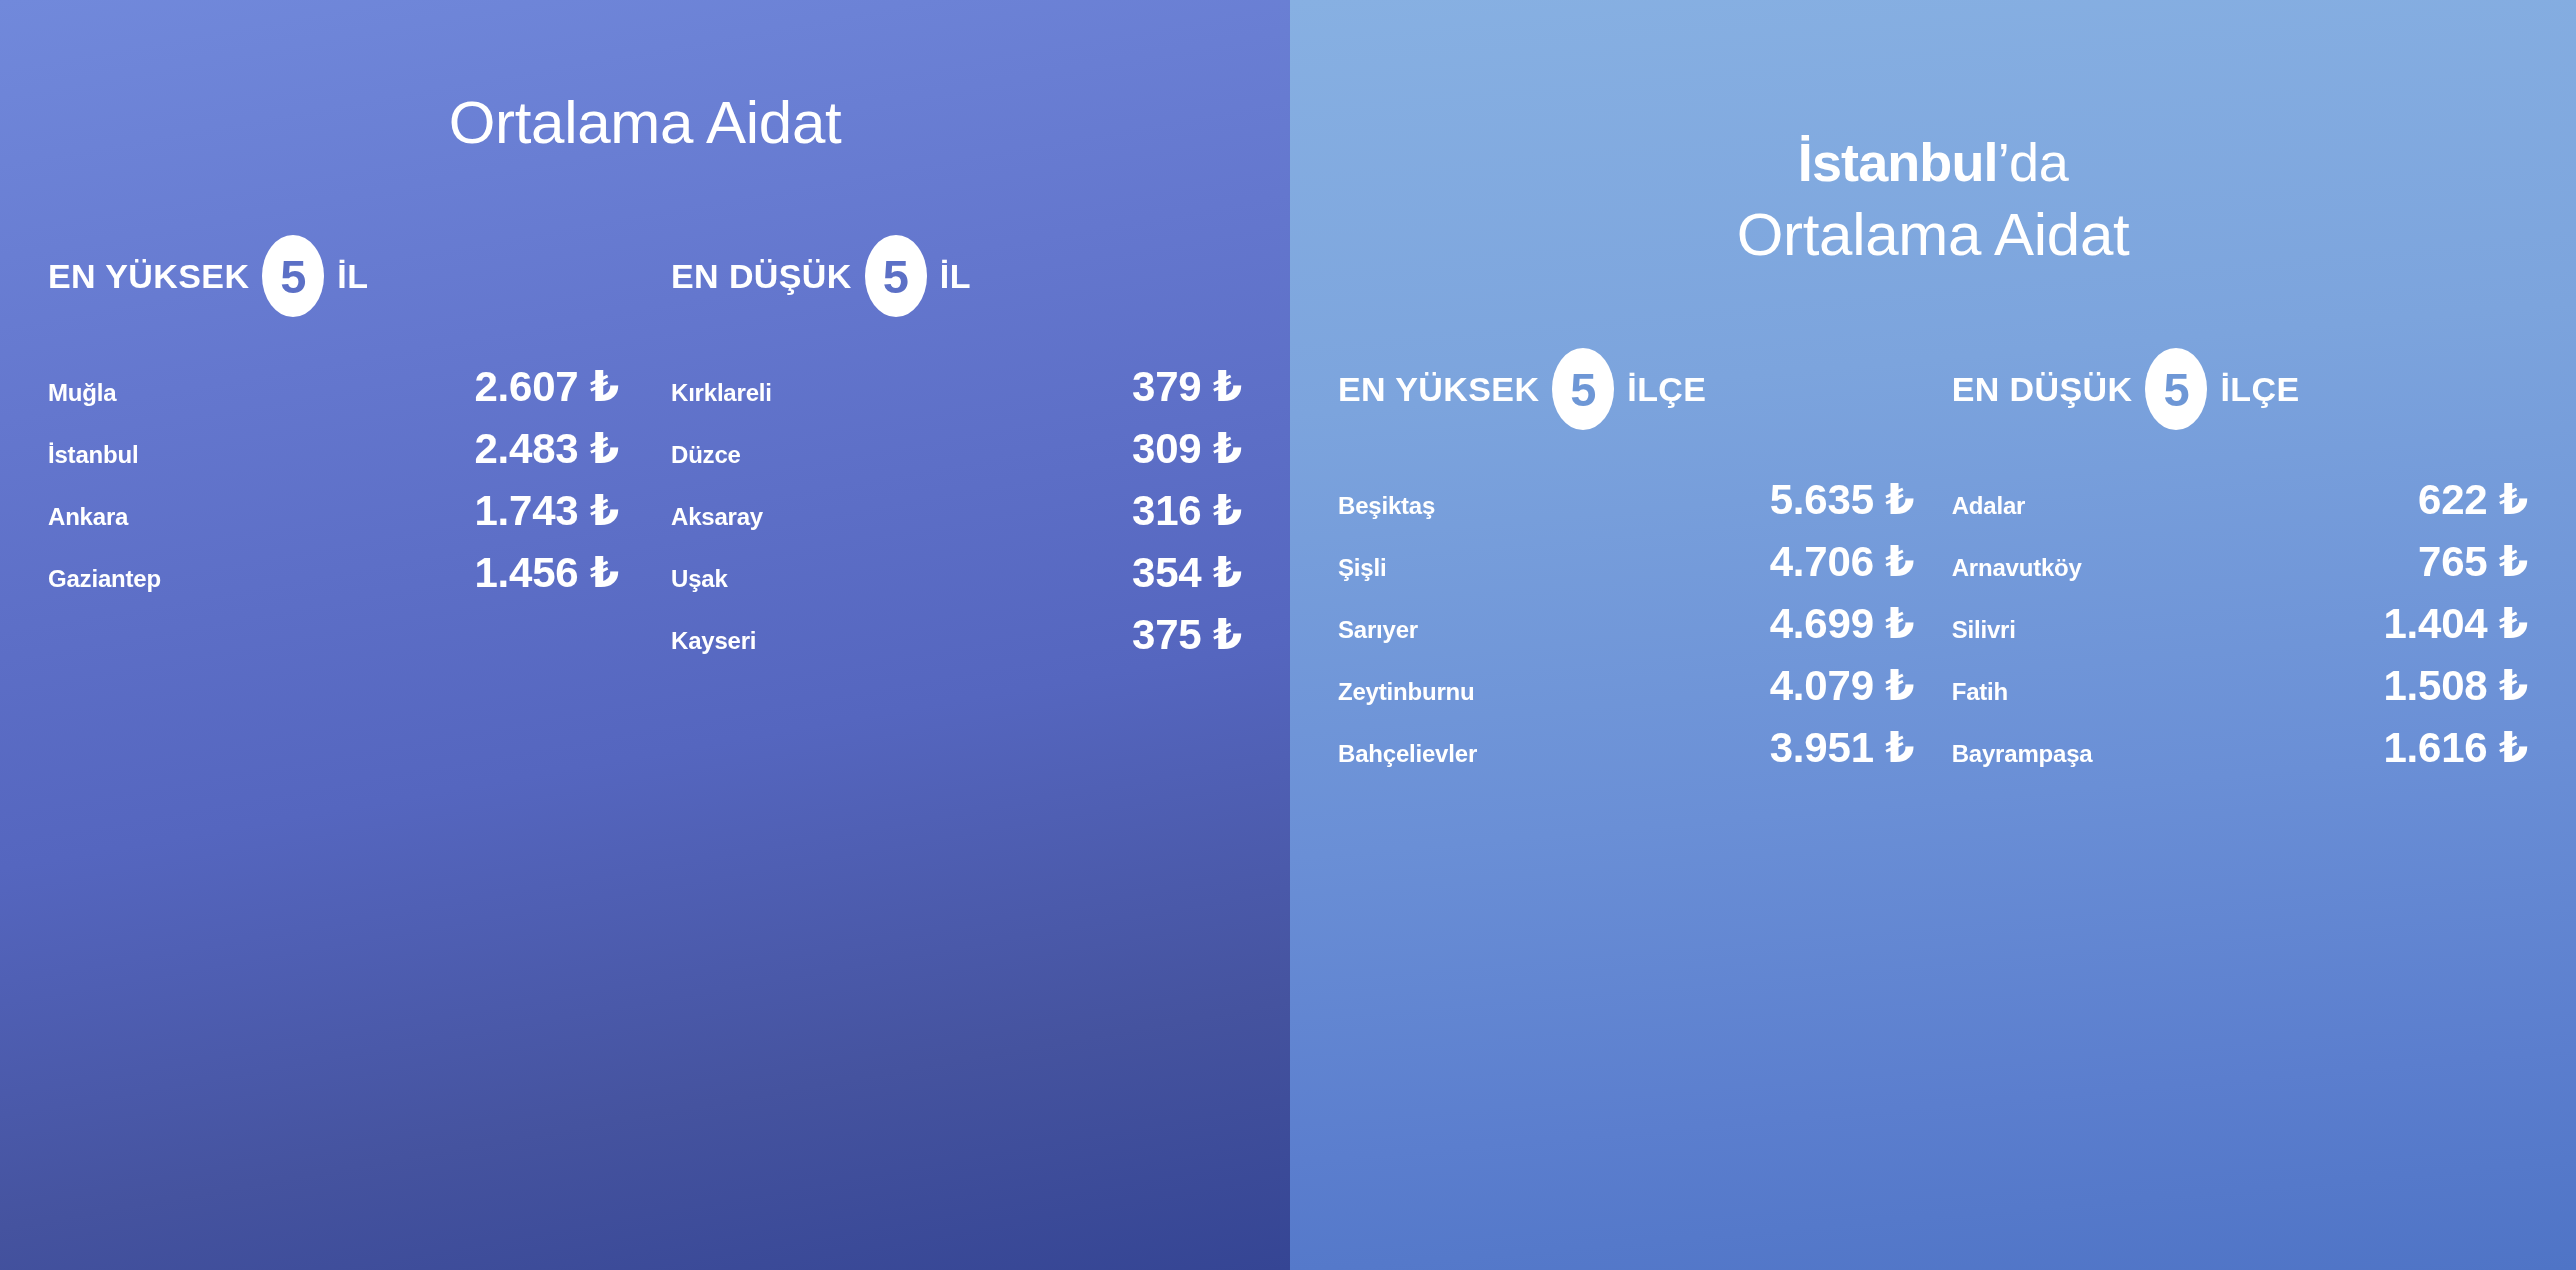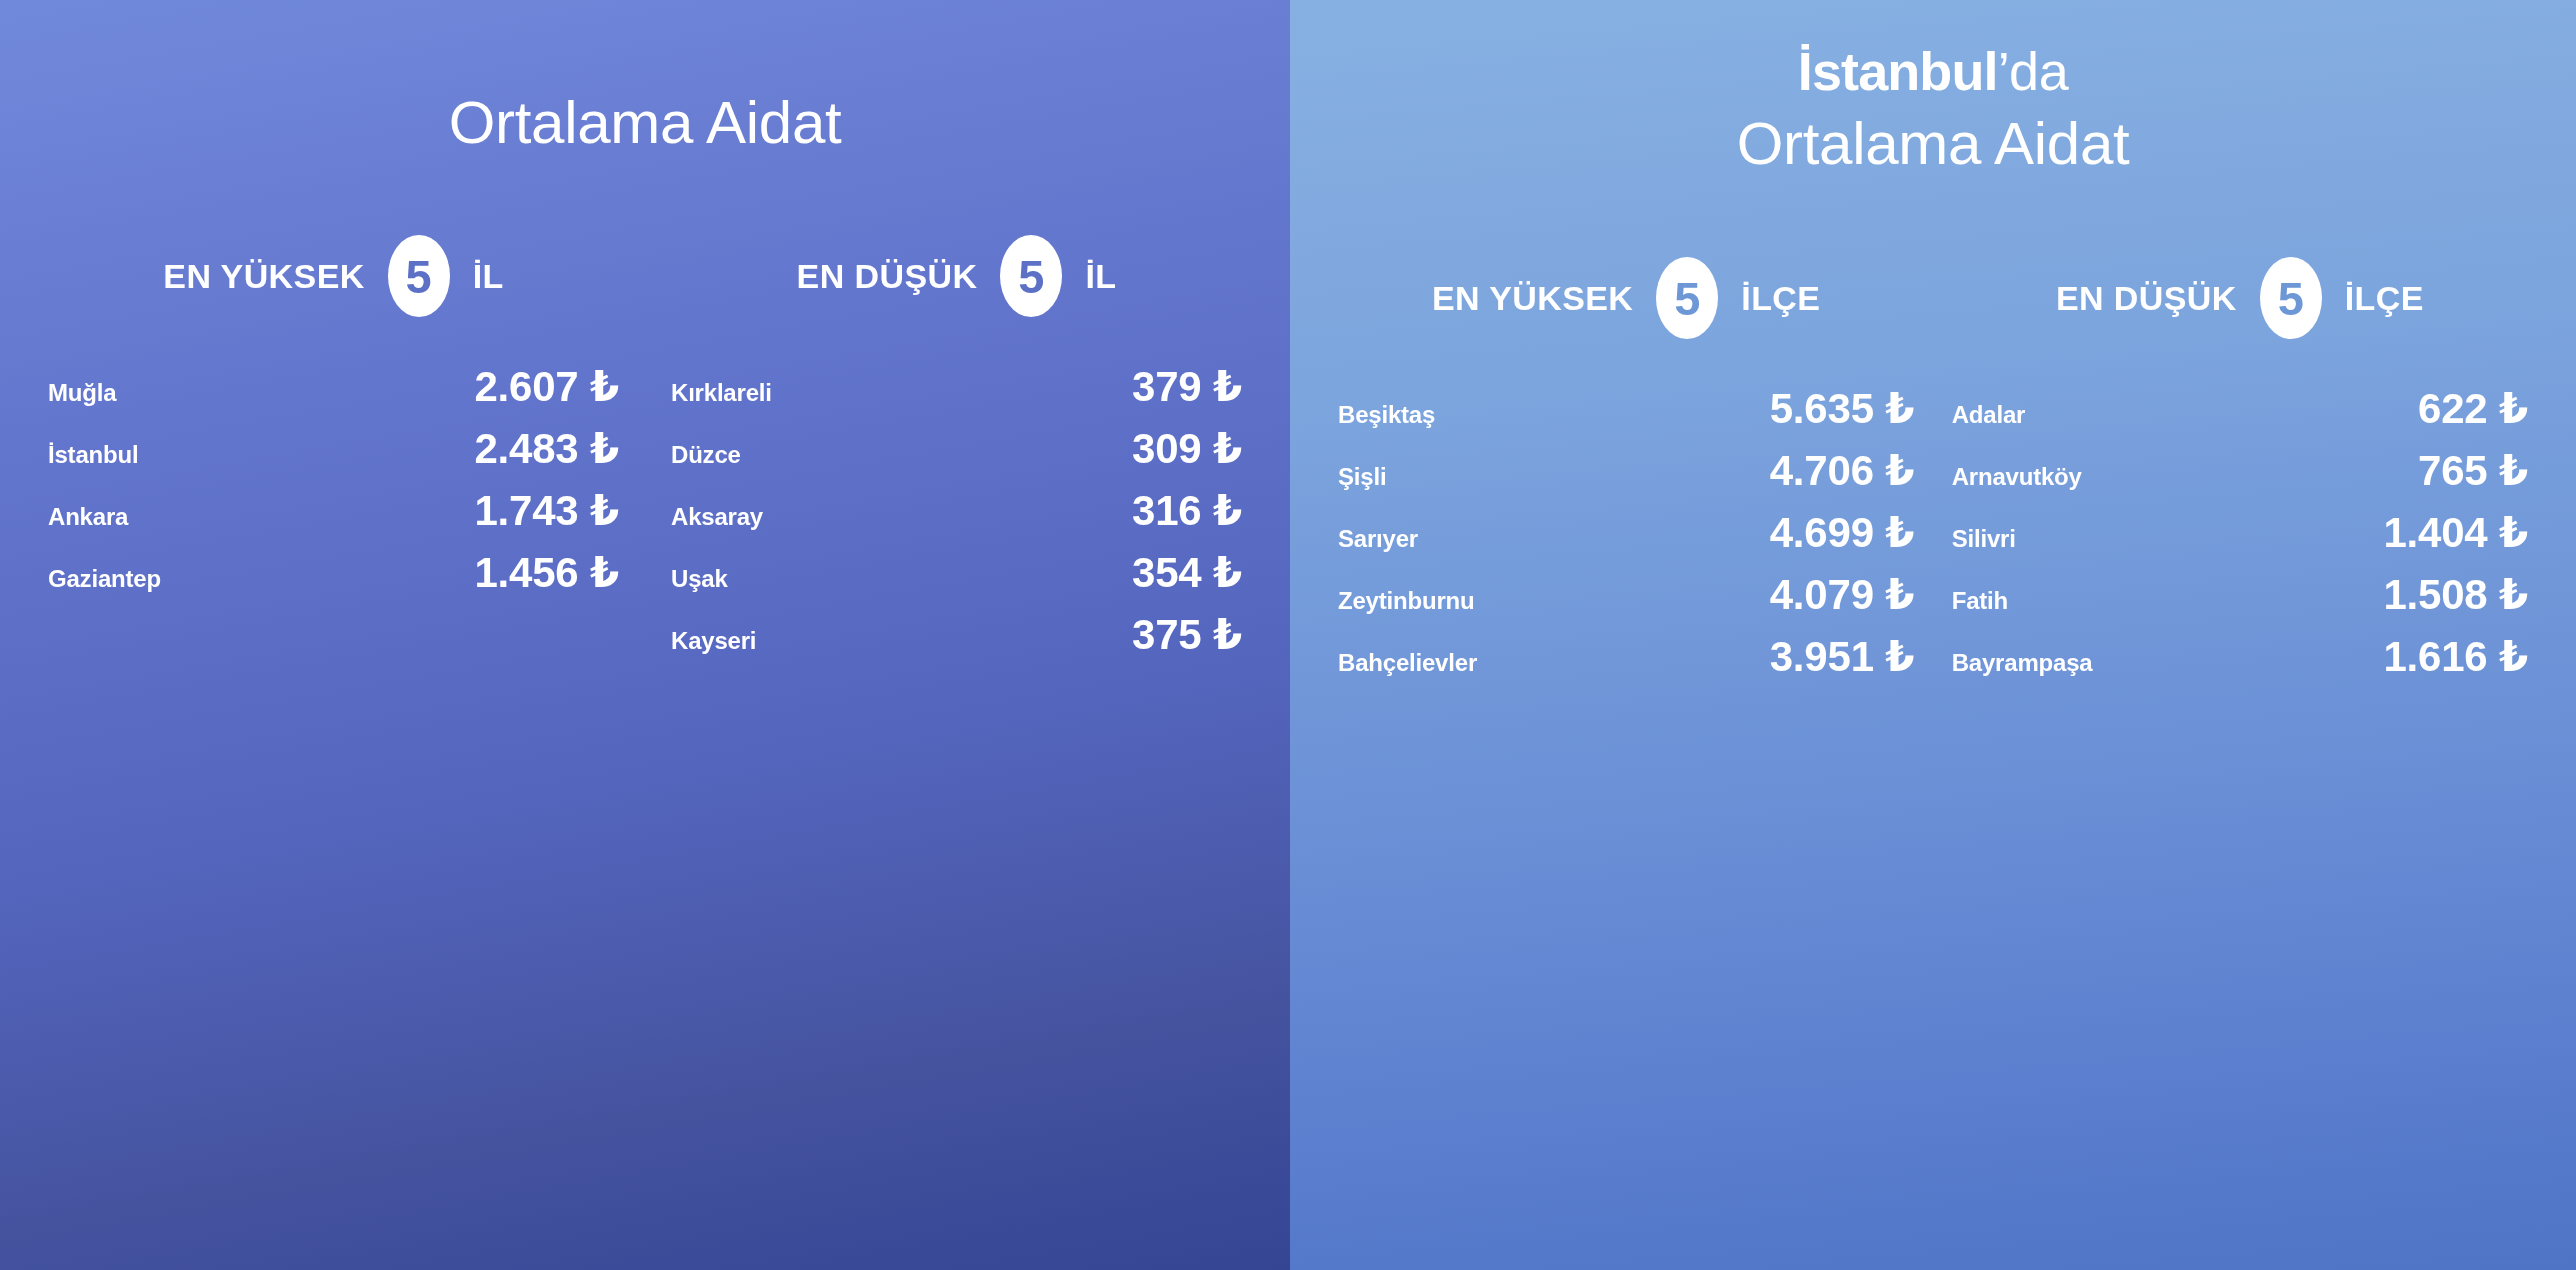--- a/index.html
+++ b/index.html
@@ -30,21 +30,21 @@
 
   
   .panel-title {
     width: 100%;
     text-align: center;
     color: #ffffff;
     line-height: 1.18;
     letter-spacing: -0.5px;
   }
   .panel.left  .panel-title { padding-top: 82px; }
-  .panel.right .panel-title { padding-top: 40px; }
+  .panel.right .panel-title { padding-top: 90px; margin-top: 41px; }
 
   .title-line-1 {
     font-size: 54px;
     font-weight: 400;
     display: block;
     white-space: nowrap;
   }
   .title-line-1 .strong {
     font-weight: 800;
     letter-spacing: -0.9px;
@@ -70,22 +70,21 @@
   .column { flex: 1 1 0; min-width: 0; }
   .panel.left  .column:first-child { padding-right: 26px; }
   .panel.left  .column:last-child  { padding-left: 26px; }
   .panel.right .column:first-child { padding-right: 18.7px; }
   .panel.right .column:last-child  { padding-left: 18.7px; }
 
   
   .col-header {
     display: flex;
     align-items: center;
-    justify-content: center;
-    gap: 23px;
+    gap: 13px;
     height: 90px;
     margin-bottom: 41px;
   }
   .col-header-text {
     color: #ffffff;
     font-size: 34px;
     font-weight: 700;
     letter-spacing: 0.4px;
     white-space: nowrap;
   }

